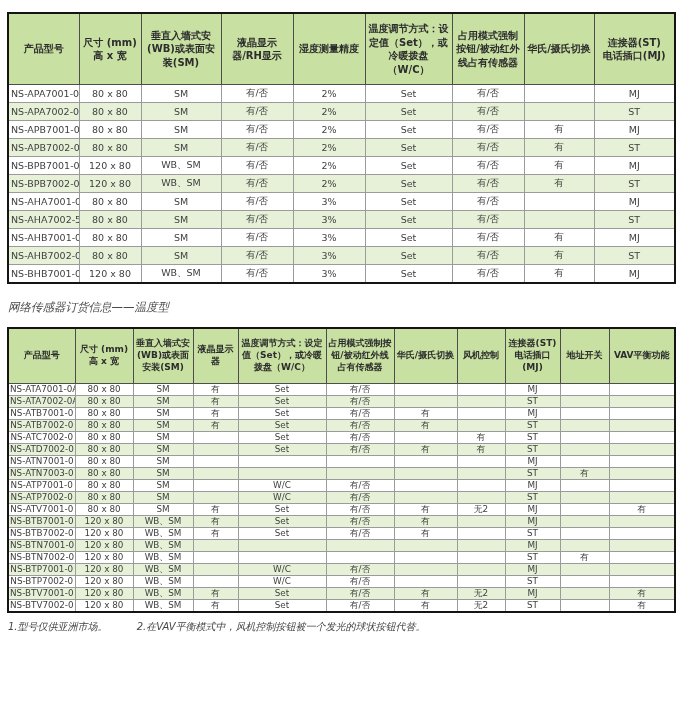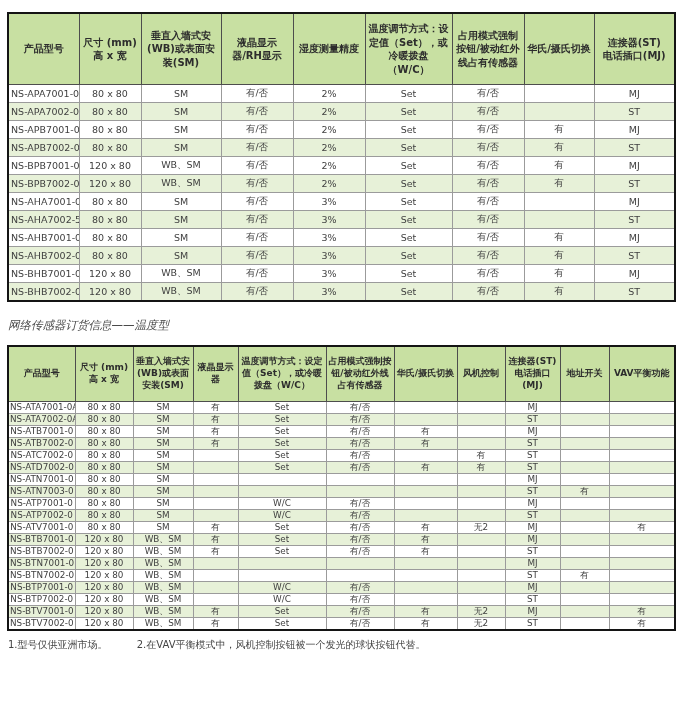--- a/index.html
+++ b/index.html
@@ -17,21 +17,21 @@
   }
   table.spec tbody tr:nth-child(even) td{background:#e7f1d8;}
   table.spec tbody tr:nth-child(odd) td{background:#ffffff;}
   
   table.t1 th{font-size:10px;line-height:1.35;height:62px;padding:4px 2px;}
   table.t1 td{font-size:9.5px;height:15px;padding:1px 2px;}
   
   table.t2 th{font-size:9px;line-height:1.3;height:48px;padding:3px 1px;}
   table.t2 td{font-size:8.8px;height:11px;padding:0 1px;line-height:1.25;}
   .section-title{margin:16px 0 12px 1px;font-size:11.5px;color:#4a4a4a;font-style:italic;}
-  .footnotes{margin:7px 0 0 1px;font-size:10px;color:#454545;}
+  .footnotes{margin:7px 0 0 1px;font-size:10px;color:#454545;font-style:italic;}
   .footnotes .note2{margin-left:26px;}
 </style>
 </head>
 <body>
 
 <div class="page">
 
   <table class="spec t1">
     <colgroup>
       <col style="width:71px">
@@ -173,31 +173,20 @@
         <tr>
           <td>NS-BHB7001-0</td>
           <td>120 x 80</td>
           <td>WB、SM</td>
           <td>有/否</td>
           <td>3%</td>
           <td>Set</td>
           <td>有/否</td>
           <td>有</td>
           <td>MJ</td>
-        </tr>
-        <tr>
-          <td>NS-BHB7002-0</td>
-          <td>120 x 80</td>
-          <td>WB、SM</td>
-          <td>有/否</td>
-          <td>3%</td>
-          <td>Set</td>
-          <td>有/否</td>
-          <td>有</td>
-          <td>ST</td>
         </tr>
       </tbody>
   </table>
 
   <div class="section-title">网络传感器订货信息——温度型</div>
 
   <table class="spec t2">
     <colgroup>
       <col style="width:67px">
         <col style="width:58px">

